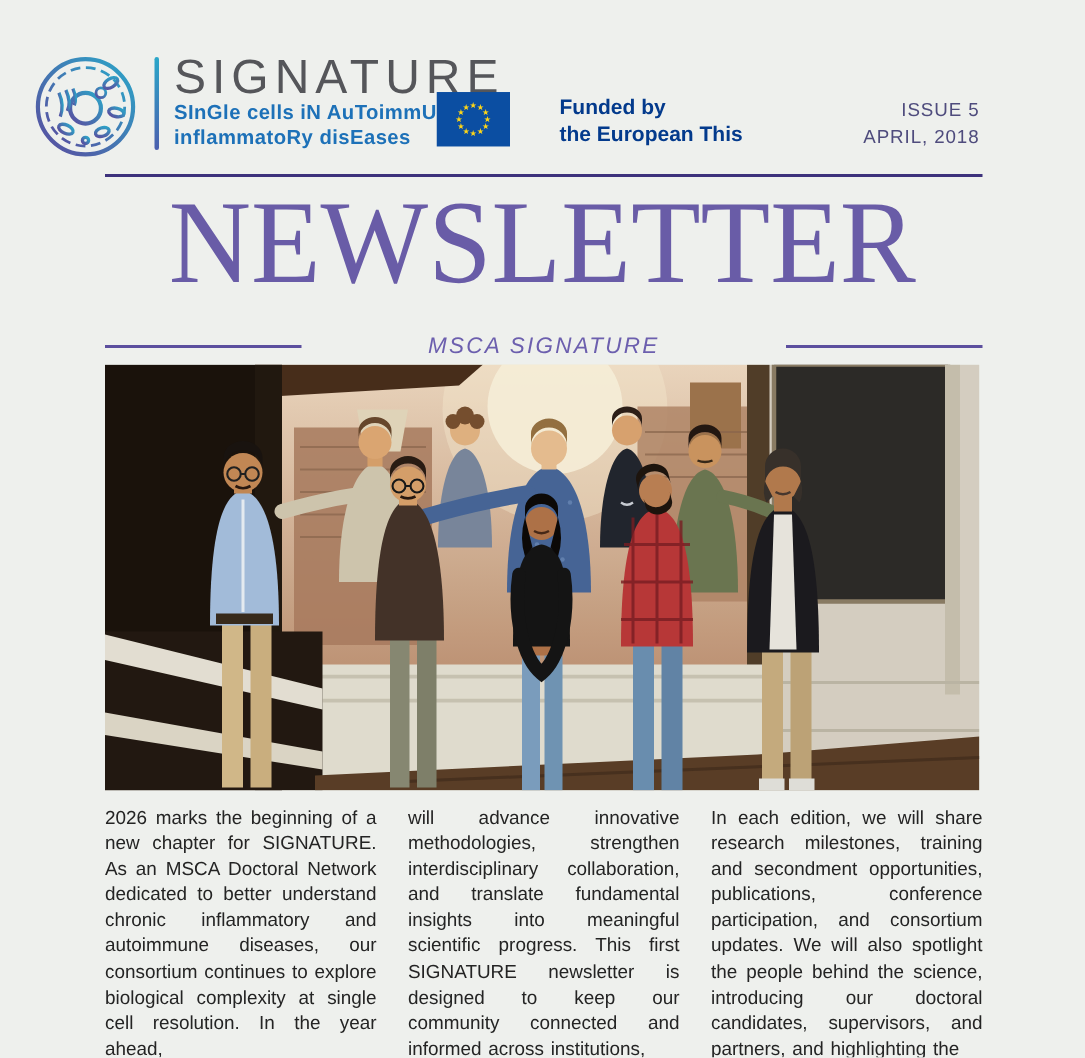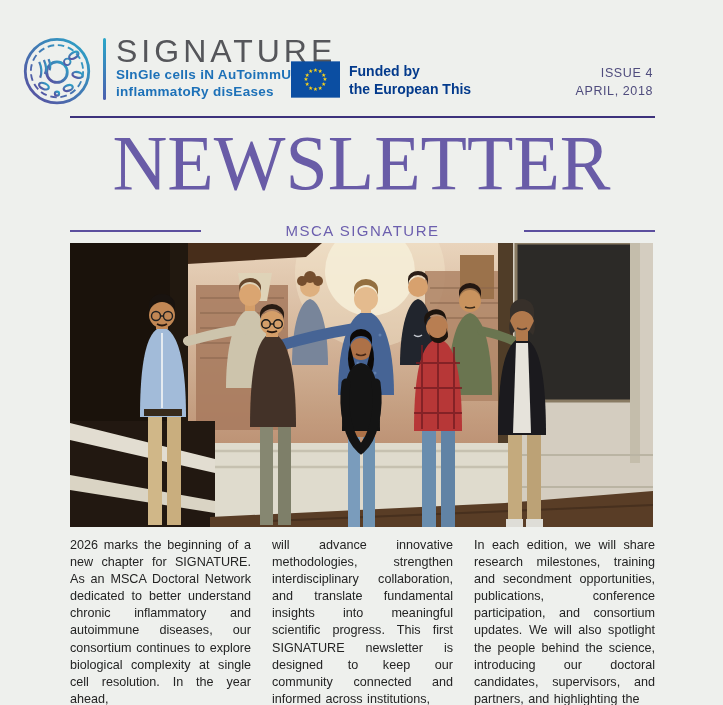--- a/index.html
+++ b/index.html
@@ -10,36 +10,36 @@
   
   .masthead{position:absolute;left:0;top:0;width:723px;height:116px;}
   .logo-icon{position:absolute;left:15px;top:12px;width:84px;height:96px;}
   .logo-divider{position:absolute;left:103px;top:38px;width:3px;height:62px;
     background:linear-gradient(180deg,#2aa7c9,#4b5fae);border-radius:2px;}
   .logo-text{position:absolute;left:116px;top:38px;}
   .logo-title{font-size:32px;letter-spacing:4px;color:#55565a;font-weight:400;
     font-stretch:condensed;line-height:26px;}
   .logo-sub{color:#1d71b8;font-weight:bold;font-size:13.5px;line-height:16.5px;
     letter-spacing:.3px;margin-top:3px;}
-  .eu-group{position:absolute;left:291px;top:61px;display:flex;align-items:center;}
+  .eu-group{position:absolute;left:291px;top:61px;display:flex;align-items:center;gap:24px;}
   .eu-flag{width:49px;height:37px;display:block;}
   .eu-text{margin-left:9px;color:#033a8c;font-weight:bold;font-size:14px;line-height:18px;}
   .issue-block{position:absolute;right:70px;top:64px;text-align:right;
     color:#4f4c7d;font-size:12.5px;line-height:18px;letter-spacing:.6px;}
   .rule{position:absolute;left:70px;top:116px;width:585px;height:2px;background:#3d327c;}
   
   .big-title{
     position:absolute;left:0;top:120px;width:723px;text-align:center;
     font-family:"Liberation Serif",serif;font-weight:400;
     font-size:76px;line-height:84px;color:#695ca7;letter-spacing:0px;
     transform:scaleY(1.04);
   }
   .sub-row{position:absolute;left:70px;top:222px;width:585px;display:flex;align-items:center;}
   .sub-line{flex:1;height:2px;background:#5c4f9e;}
-  .sub-title{margin:0 84px;color:#6c5fae;font-size:15px;letter-spacing:1.5px;white-space:nowrap;}
+  .sub-title{margin:0 84px;color:#6c5fae;font-size:15px;letter-spacing:1.5px;white-space:nowrap;font-style:italic;}
   
   .photo{position:absolute;left:70px;top:243px;width:583px;height:284px;overflow:hidden;}
   .photo svg{display:block;width:583px;height:284px;}
   
   .article{position:absolute;left:70px;top:537px;width:585px;display:flex;gap:21px;}
   .col{flex:1;text-align:justify;font-size:12.6px;line-height:17.1px;color:#242424;
     word-spacing:1px;}
 </style>
 </head>
 <body>
@@ -112,21 +112,21 @@
             <text x="21.7" y="12.9">★</text>
         </g>
       </svg>
       <div class="eu-text">
         <div>Funded by</div>
         <div>the European This</div>
       </div>
     </div>
 
     <div class="issue-block">
-      <div>ISSUE 4</div>
+      <div>ISSUE 5</div>
       <div>APRIL, 2018</div>
     </div>
   </div>
 
   <div class="rule"></div>
 
   <div class="big-title">NEWSLETTER</div>
 
   <div class="sub-row">
     <div class="sub-line"></div>

